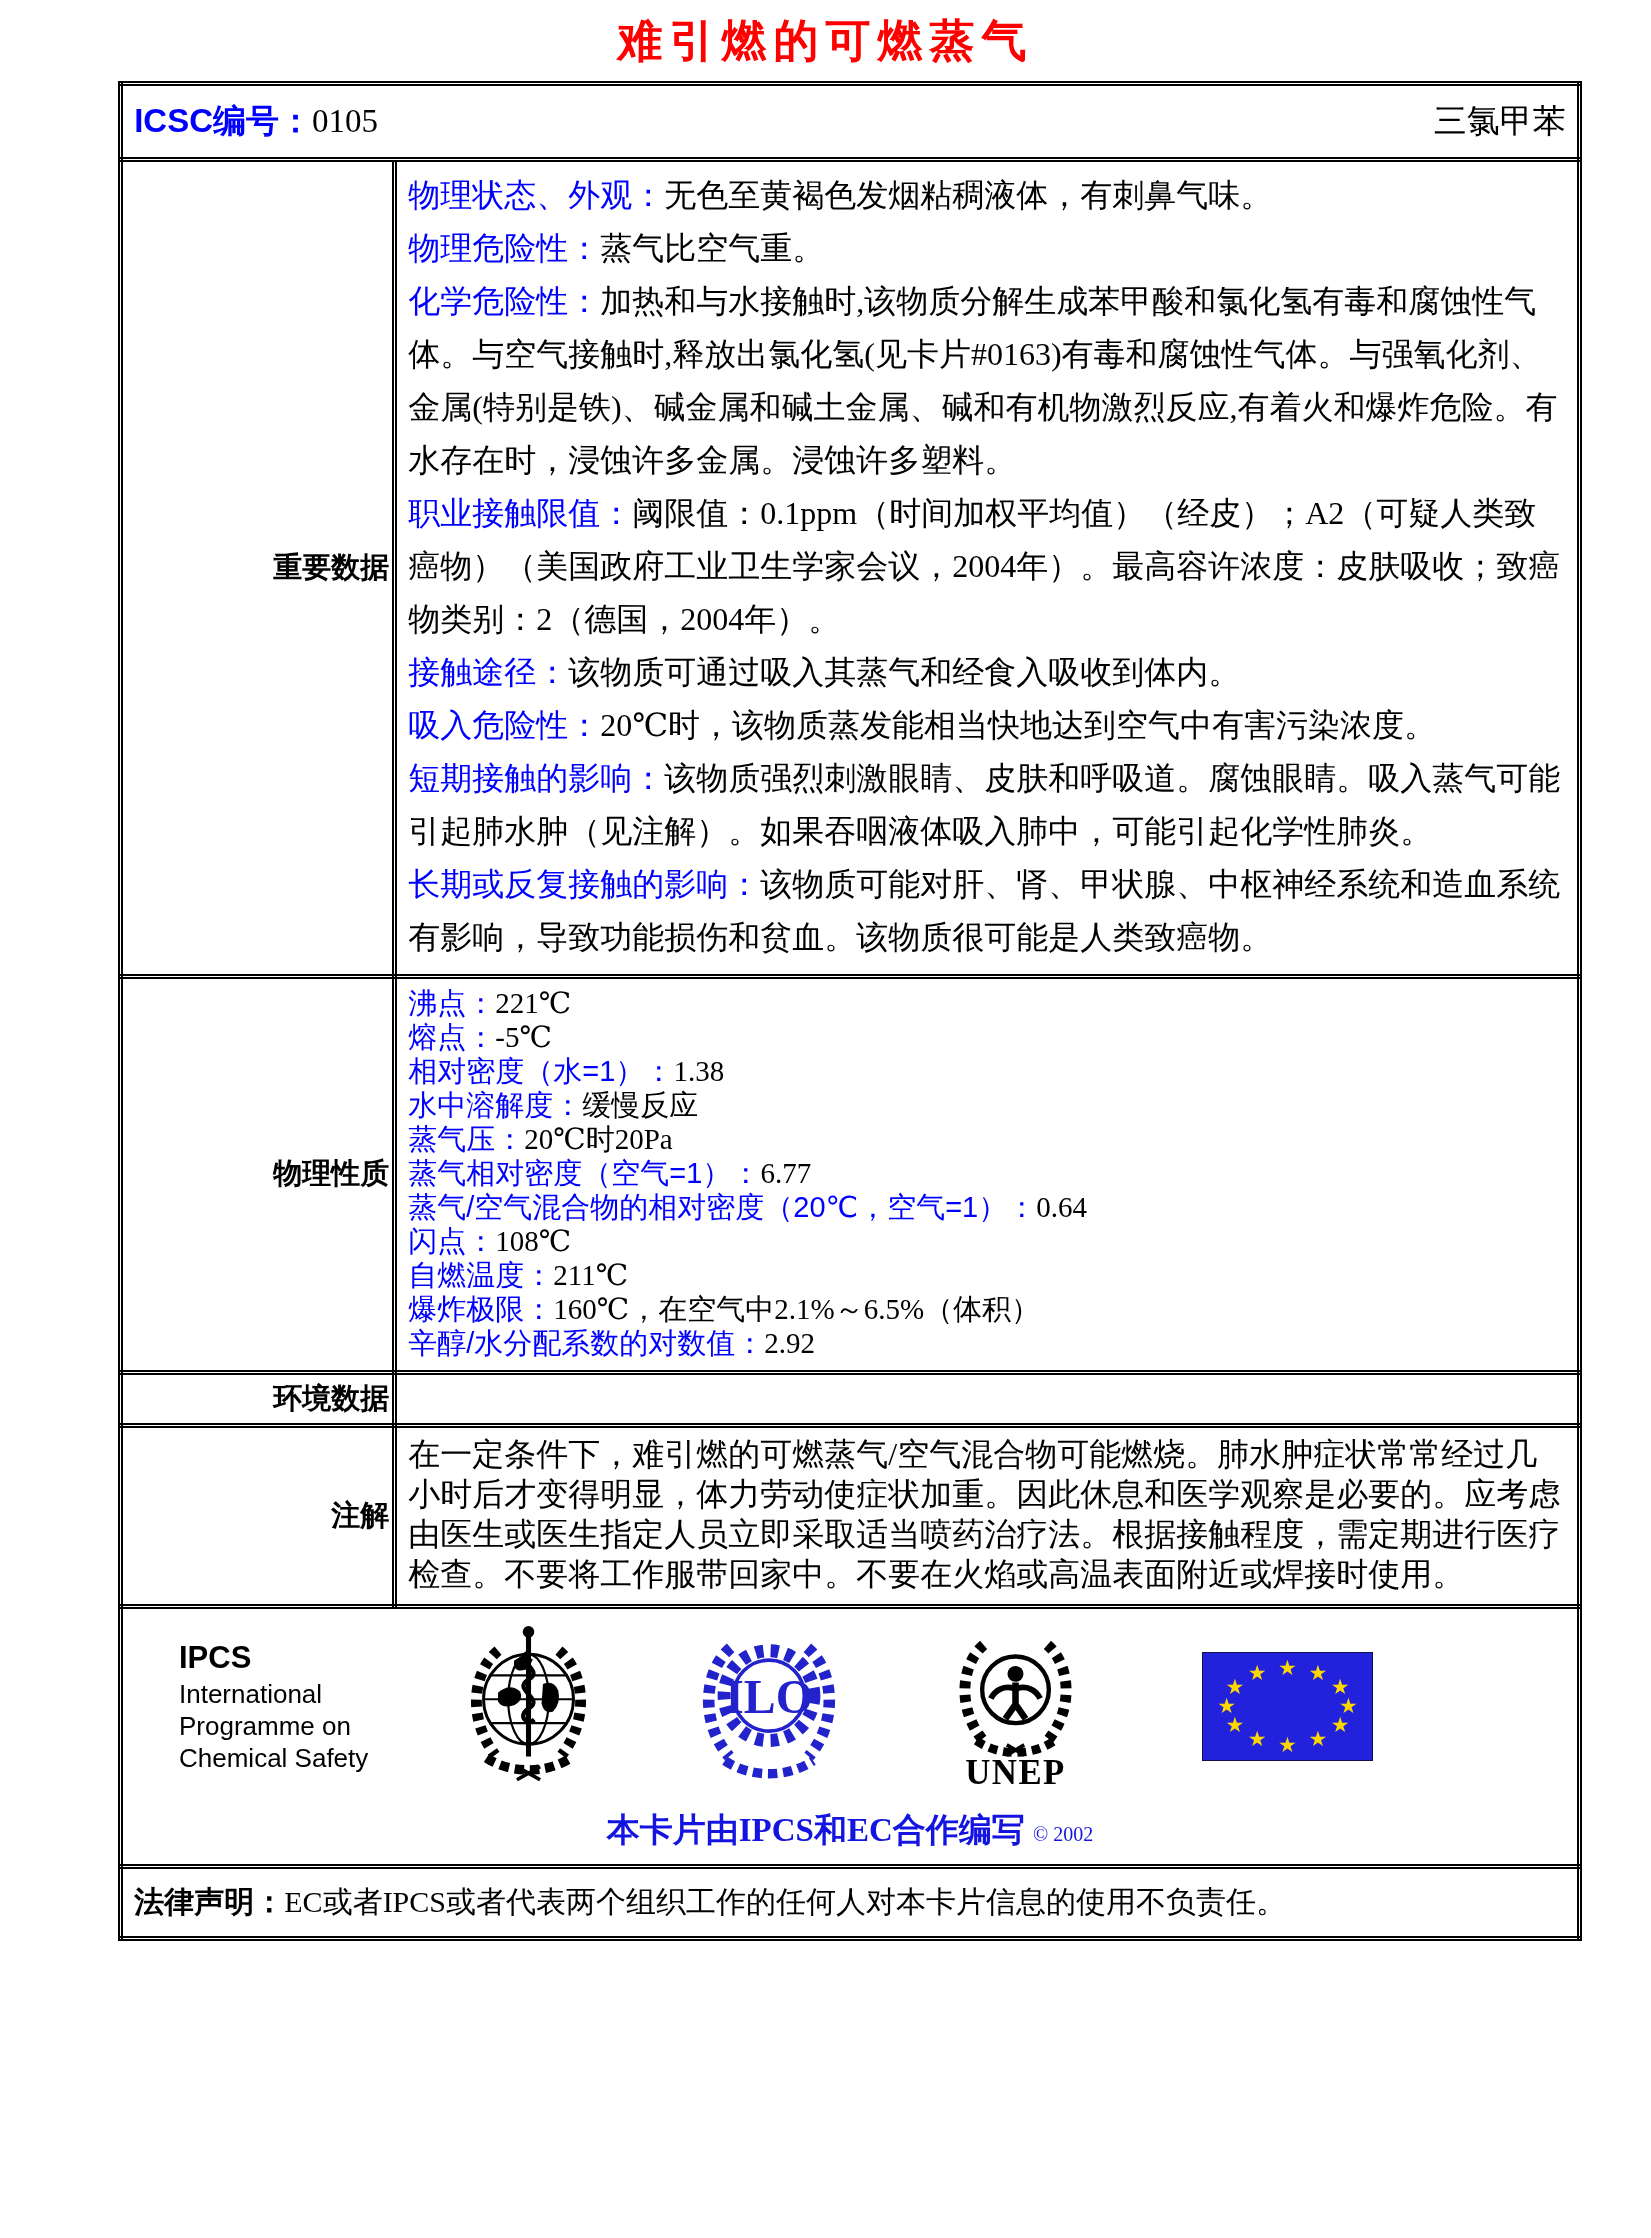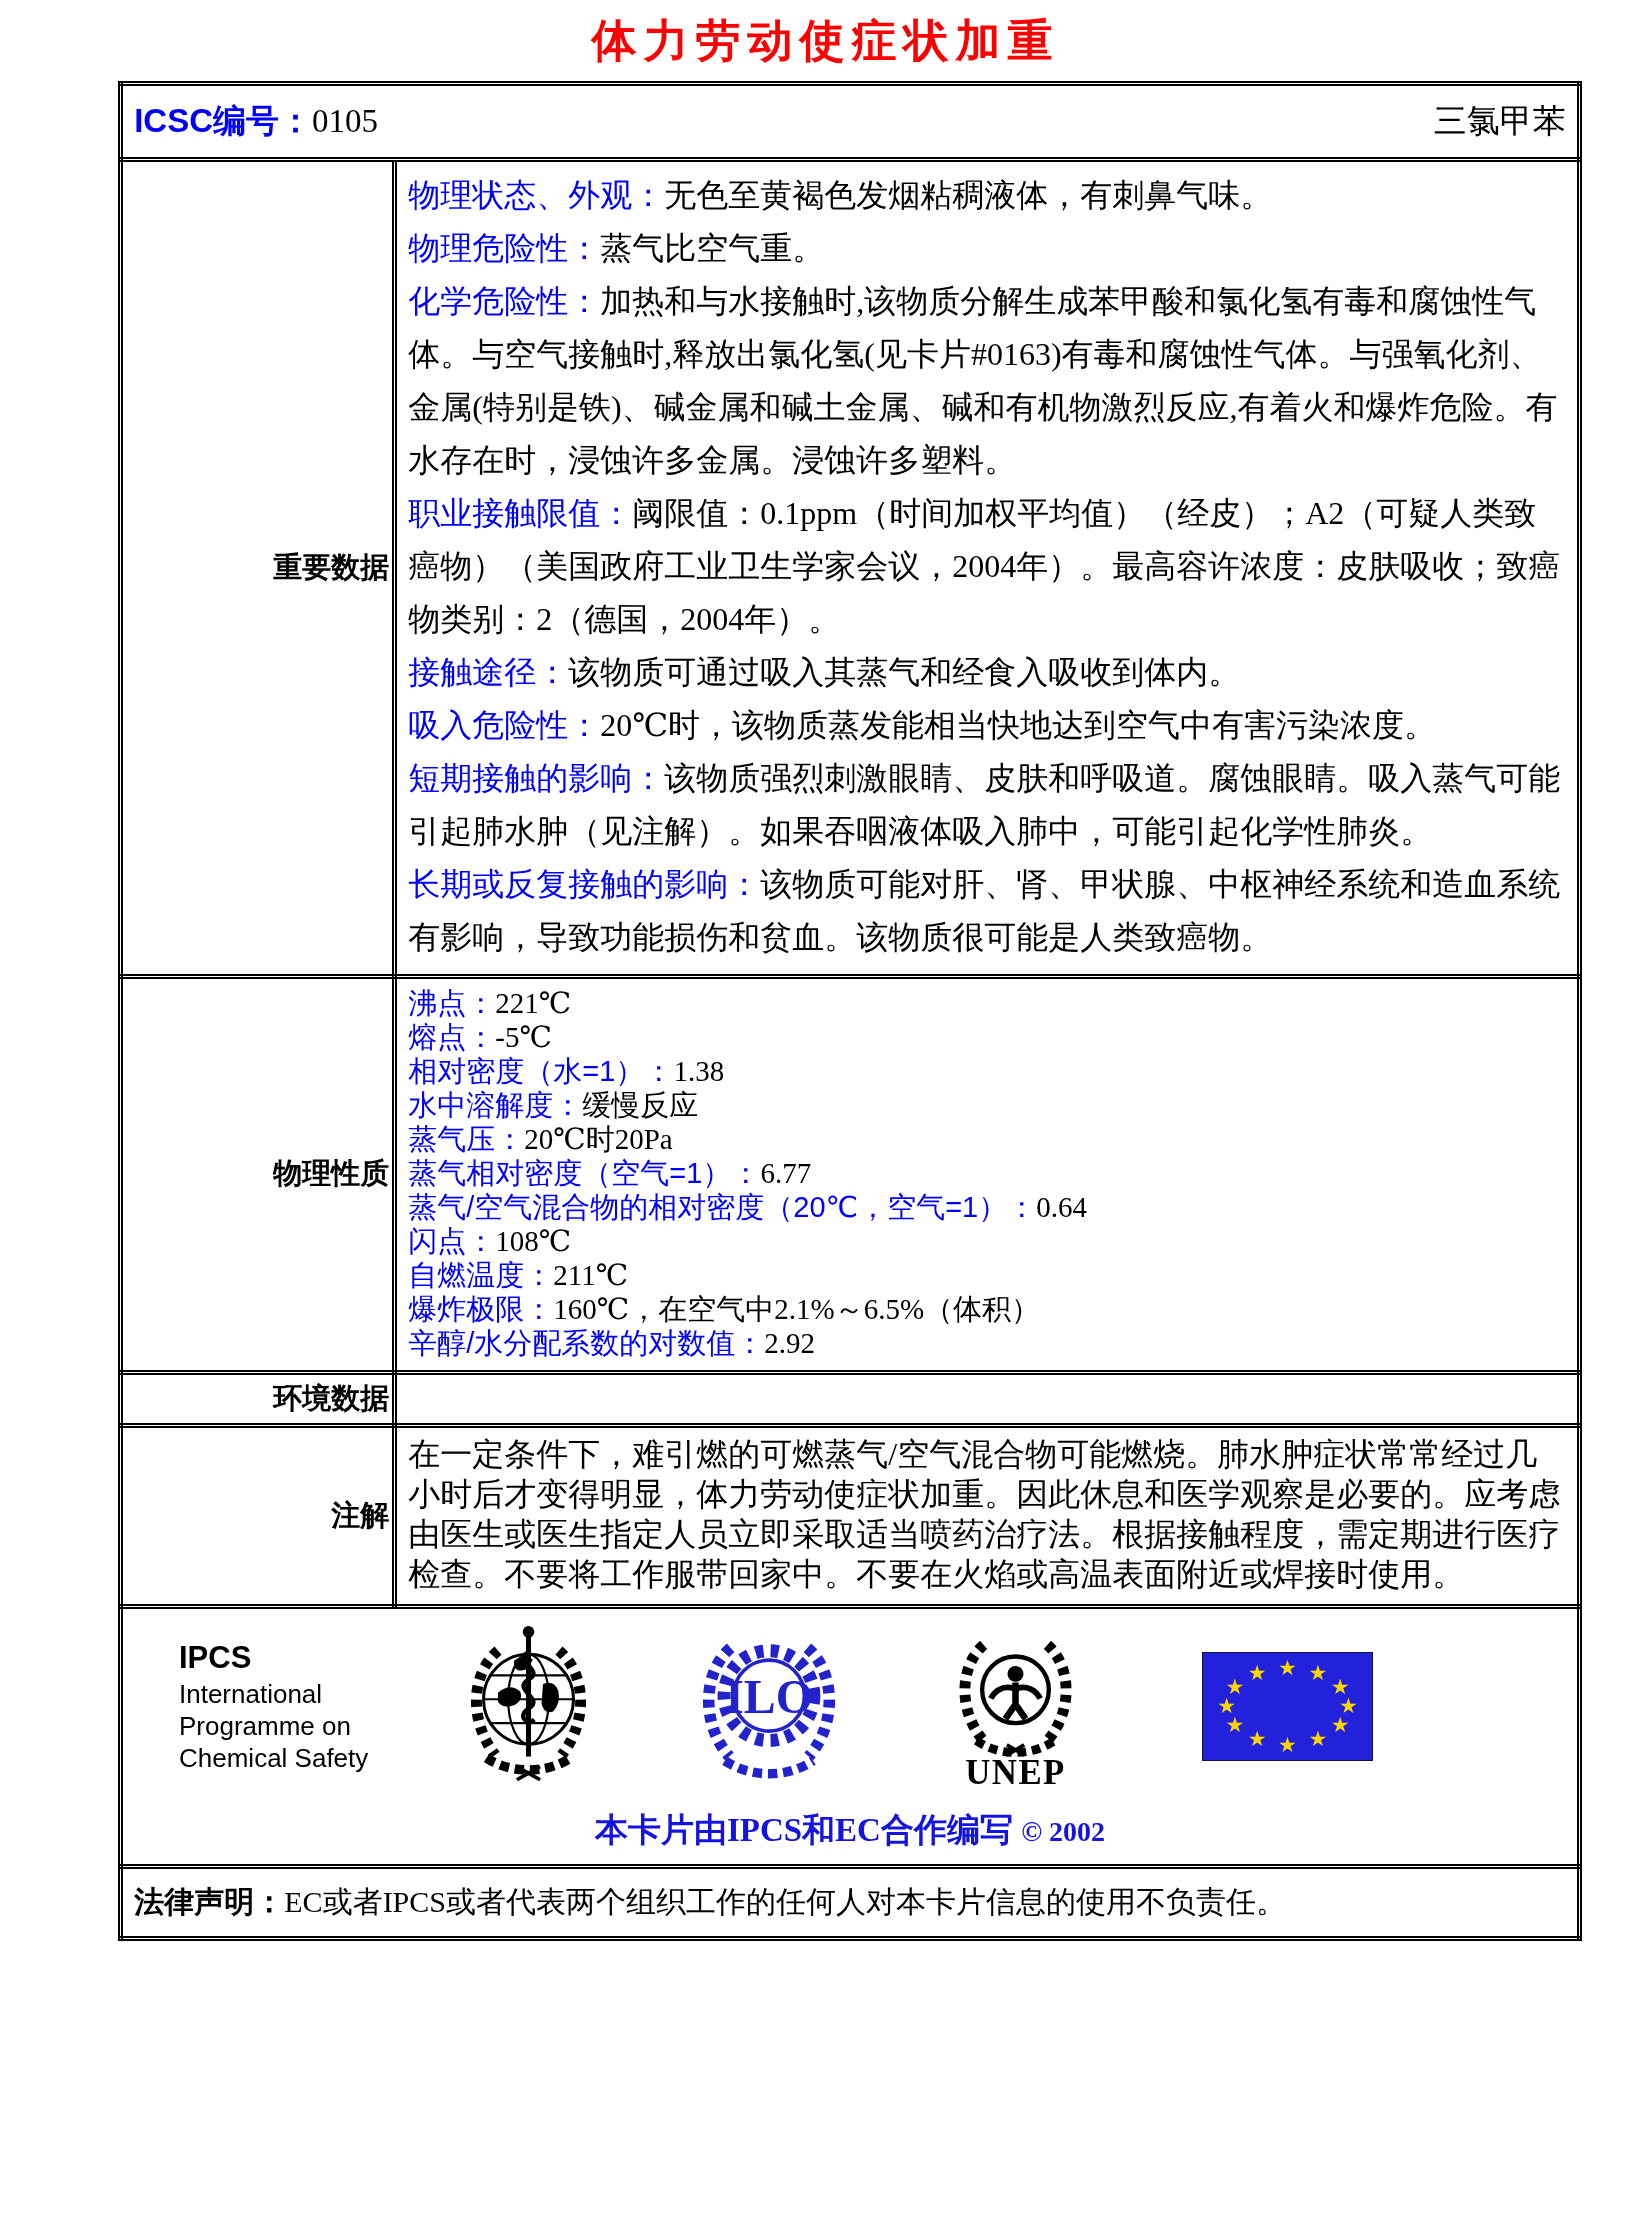--- a/index.html
+++ b/index.html
@@ -64,31 +64,31 @@
   .eu-flag .star{
     position:absolute;color:#ffd700;font-size:21px;line-height:21px;
     transform:translate(-50%,-50%);
     font-family:"DejaVu Sans",sans-serif;
   }
   .credit-line{
     text-align:center;margin-top:18.4px;margin-bottom:5.6px;
     color:#1414e0;font-weight:bold;font-size:33px;
     font-family:"Liberation Serif","DejaVu Serif",serif;
   }
-  .credit-line .copyright{font-size:28px;font-weight:bold;}
+  .credit-line .copyright{font-size:20px;font-weight:normal;}
   td.legal-cell{font-size:30px;padding:12.7px 11.3px;}
   .legal-label{
     font-weight:bold;font-family:"Liberation Sans","DejaVu Sans",sans-serif;
     font-size:30px;
   }
 </style>
 </head>
 <body>
 
-<div class="page-title">体力劳动使症状加重</div>
+<div class="page-title">难引燃的可燃蒸气</div>
 
 <table class="card">
   <colgroup>
       <col style="width:274px">
       <col>
     </colgroup>
 
   <tbody>
       <tr>
     <td colspan="2" style="padding:0 7px;">

